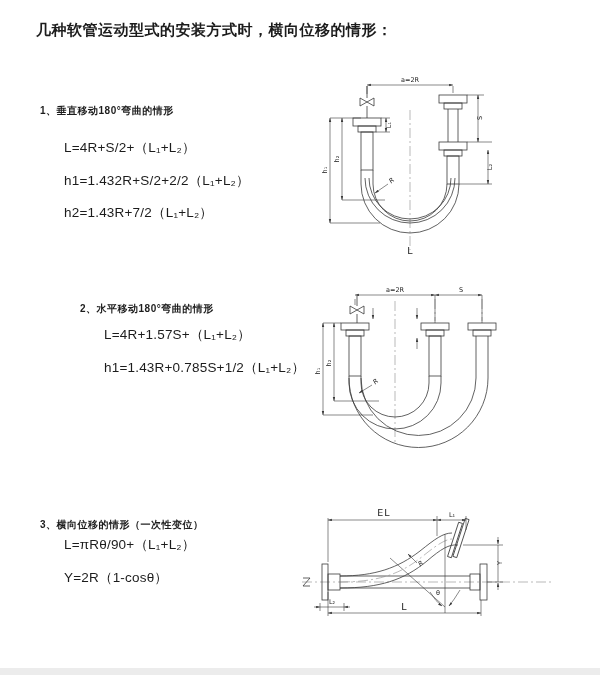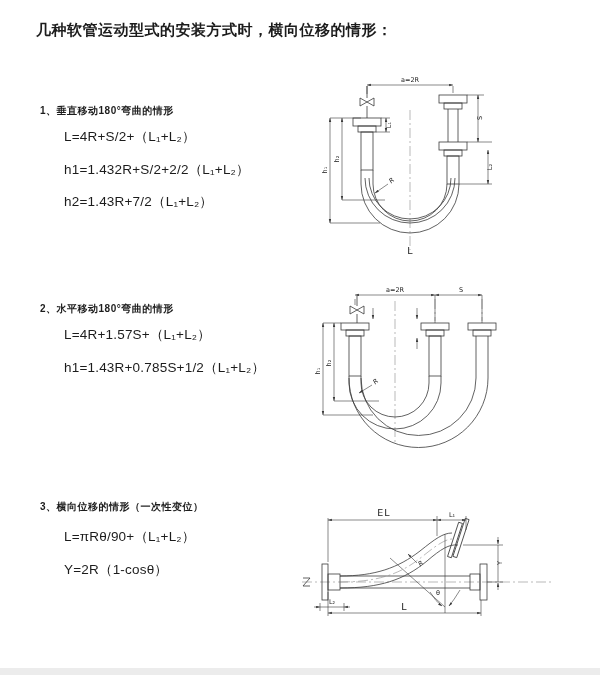--- a/index.html
+++ b/index.html
@@ -22,34 +22,34 @@
   .lbl-it{font-style:italic;}
   .page-edge{position:absolute;left:0;top:668px;width:600px;height:7px;background:#ececec;}
 </style>
 </head>
 <body>
 
 <div class="title">几种软管运动型式的安装方式时，横向位移的情形：</div>
 
 <div class="section" style="top:104px;">
   <div class="sec-heading">1、垂直移动180°弯曲的情形</div>
-  <div class="formula" style="margin-top:10px;">L=4R+S/2+（L₁+L₂）</div>
+  <div class="formula" style="margin-top:21px;">L=4R+S/2+（L₁+L₂）</div>
   <div class="formula">h1=1.432R+S/2+2/2（L₁+L₂）</div>
   <div class="formula">h2=1.43R+7/2（L₁+L₂）</div>
 </div>
 
-<div class="section" style="top:302px;">
+<div class="section" style="top:302px;margin-left:40px;">
   <div class="sec-heading">2、水平移动180°弯曲的情形</div>
   <div class="formula" style="margin-top:10px;">L=4R+1.57S+（L₁+L₂）</div>
   <div class="formula">h1=1.43R+0.785S+1/2（L₁+L₂）</div>
 </div>
 
-<div class="section" style="top:500px;">
+<div class="section" style="top:518px;">
   <div class="sec-heading">3、横向位移的情形（一次性变位）</div>
-  <div class="formula" style="margin-top:14px;">L=πRθ/90+（L₁+L₂）</div>
+  <div class="formula" style="margin-top:4px;">L=πRθ/90+（L₁+L₂）</div>
   <div class="formula">Y=2R（1-cosθ）</div>
 </div>
 
 <div class="diagram" style="left:318px;top:72px;">
 <svg width="218" height="185" viewBox="0 0 218 185">
   <defs>
     <marker id="arA" markerWidth="7" markerHeight="5" refX="6.5" refY="2" orient="auto-start-reverse">
       <path d="M0,0 L7,2 L0,4 z" fill="#3a3a3a"></path>
     </marker>
     <pattern id="hatchA" width="4" height="4" patternUnits="userSpaceOnUse">

